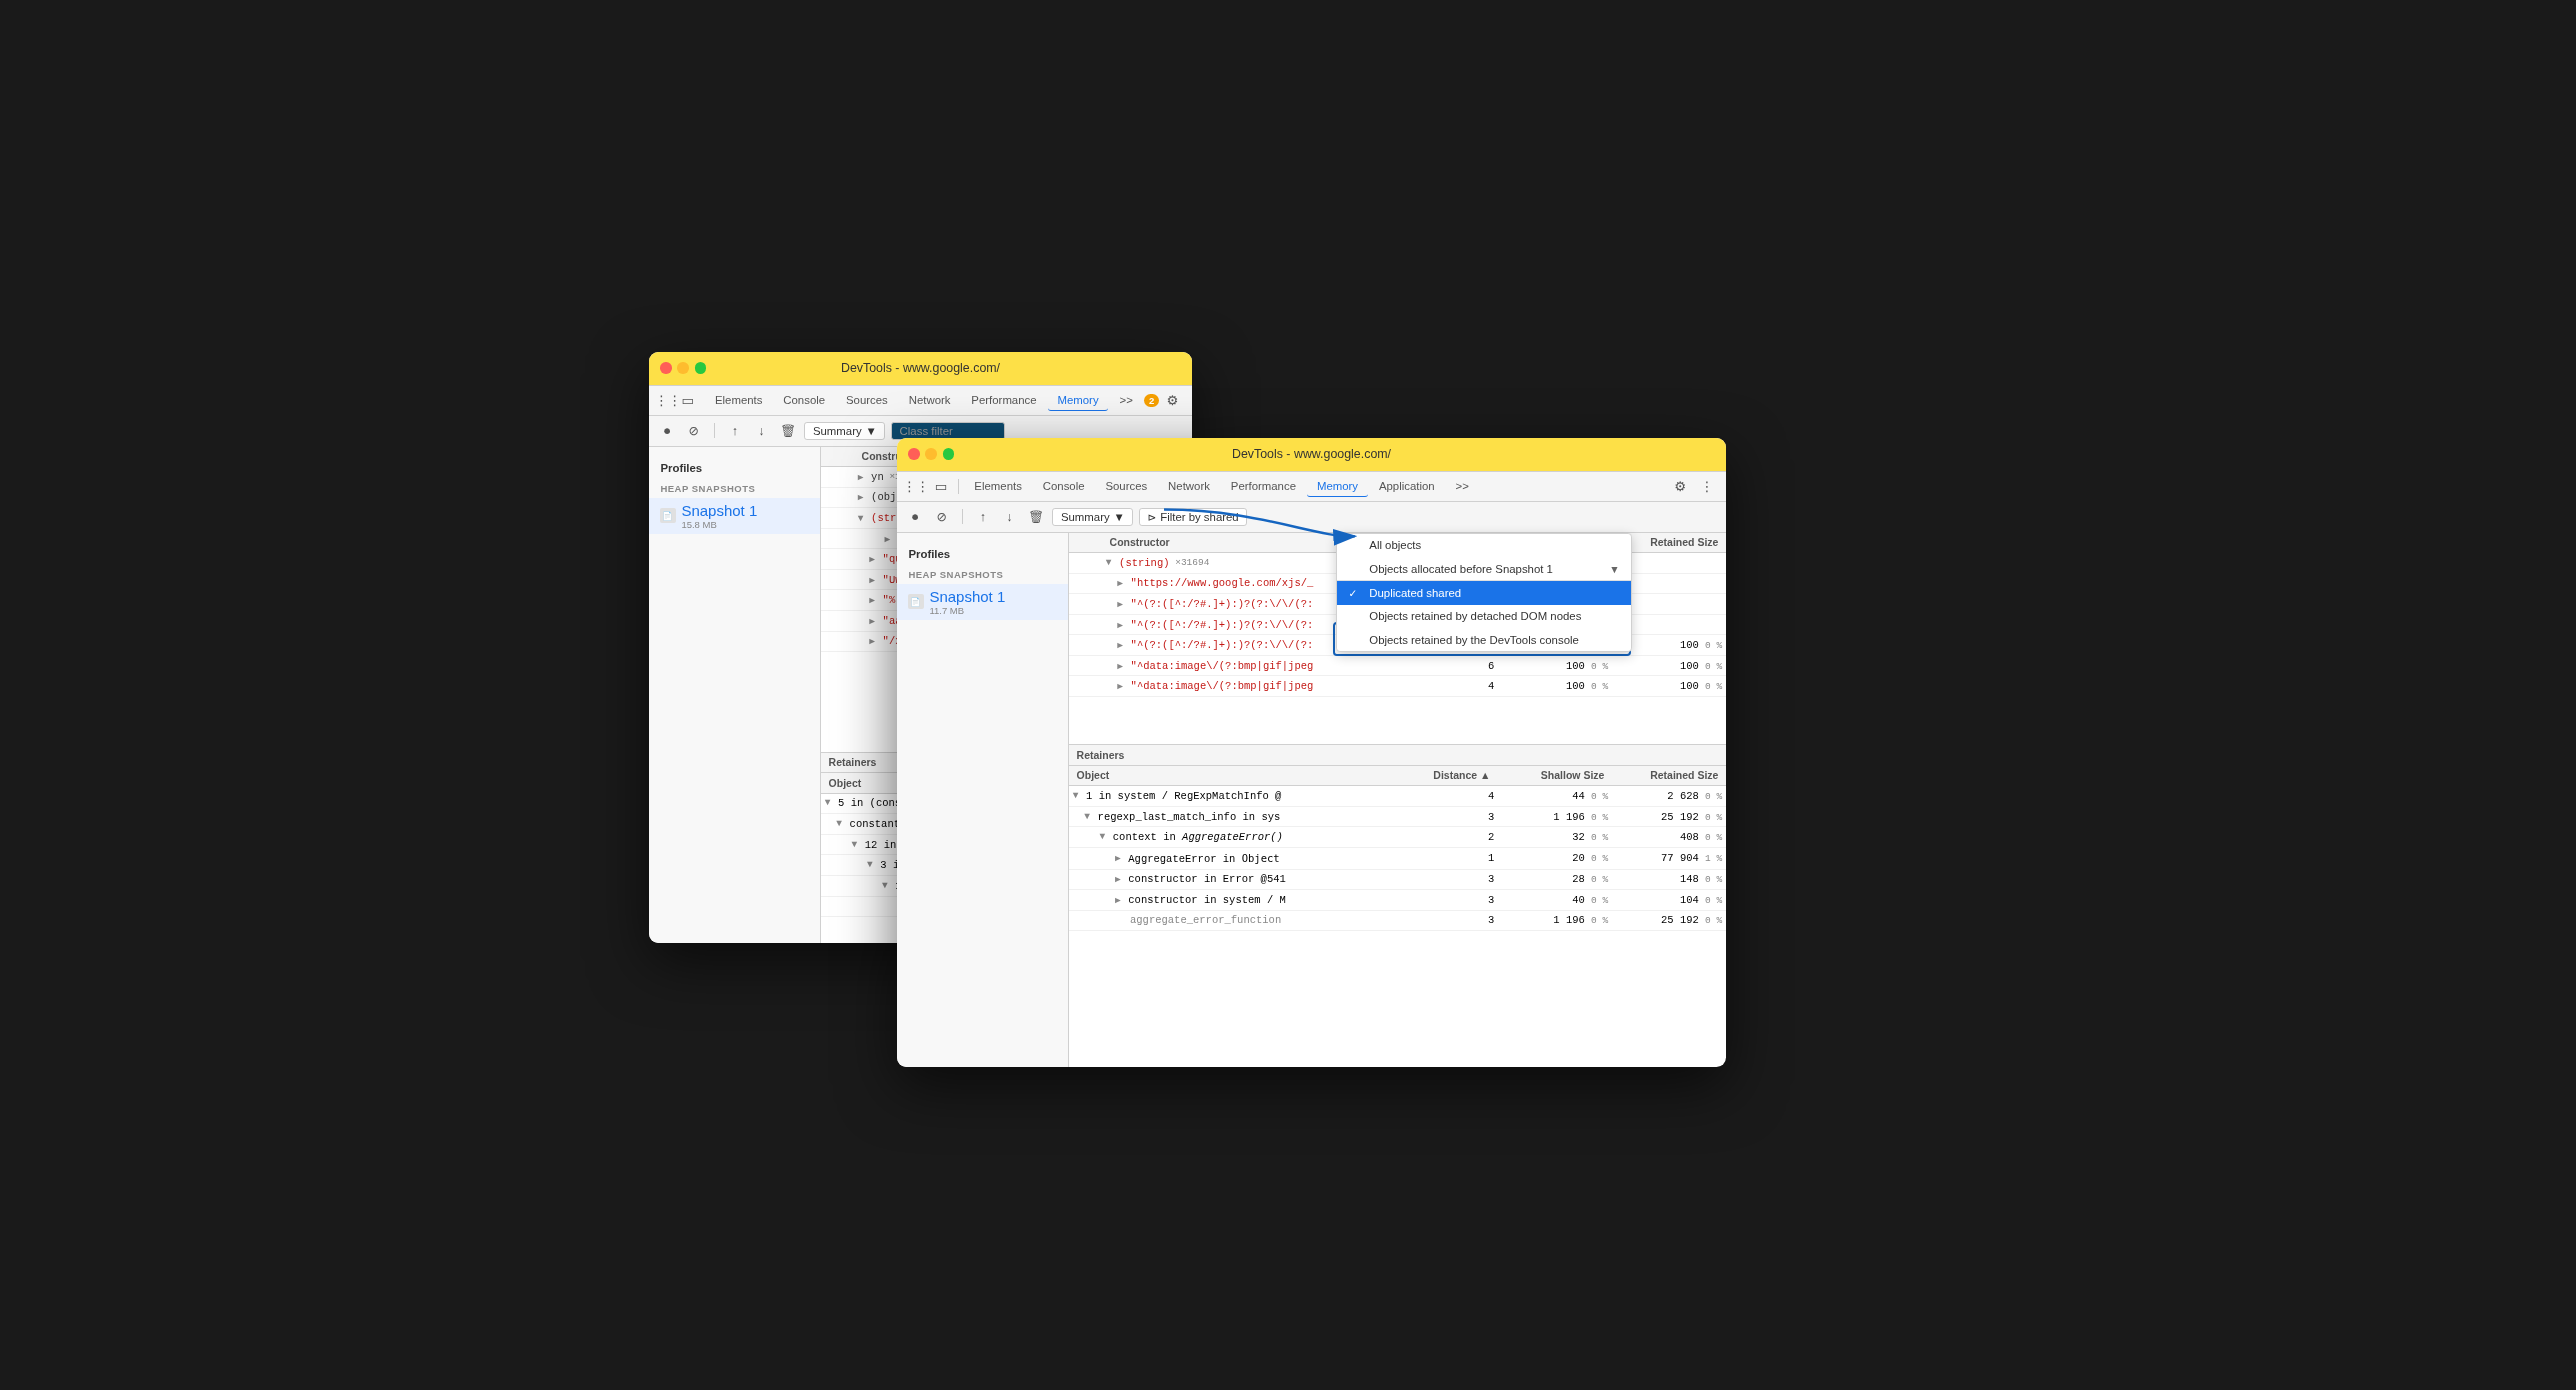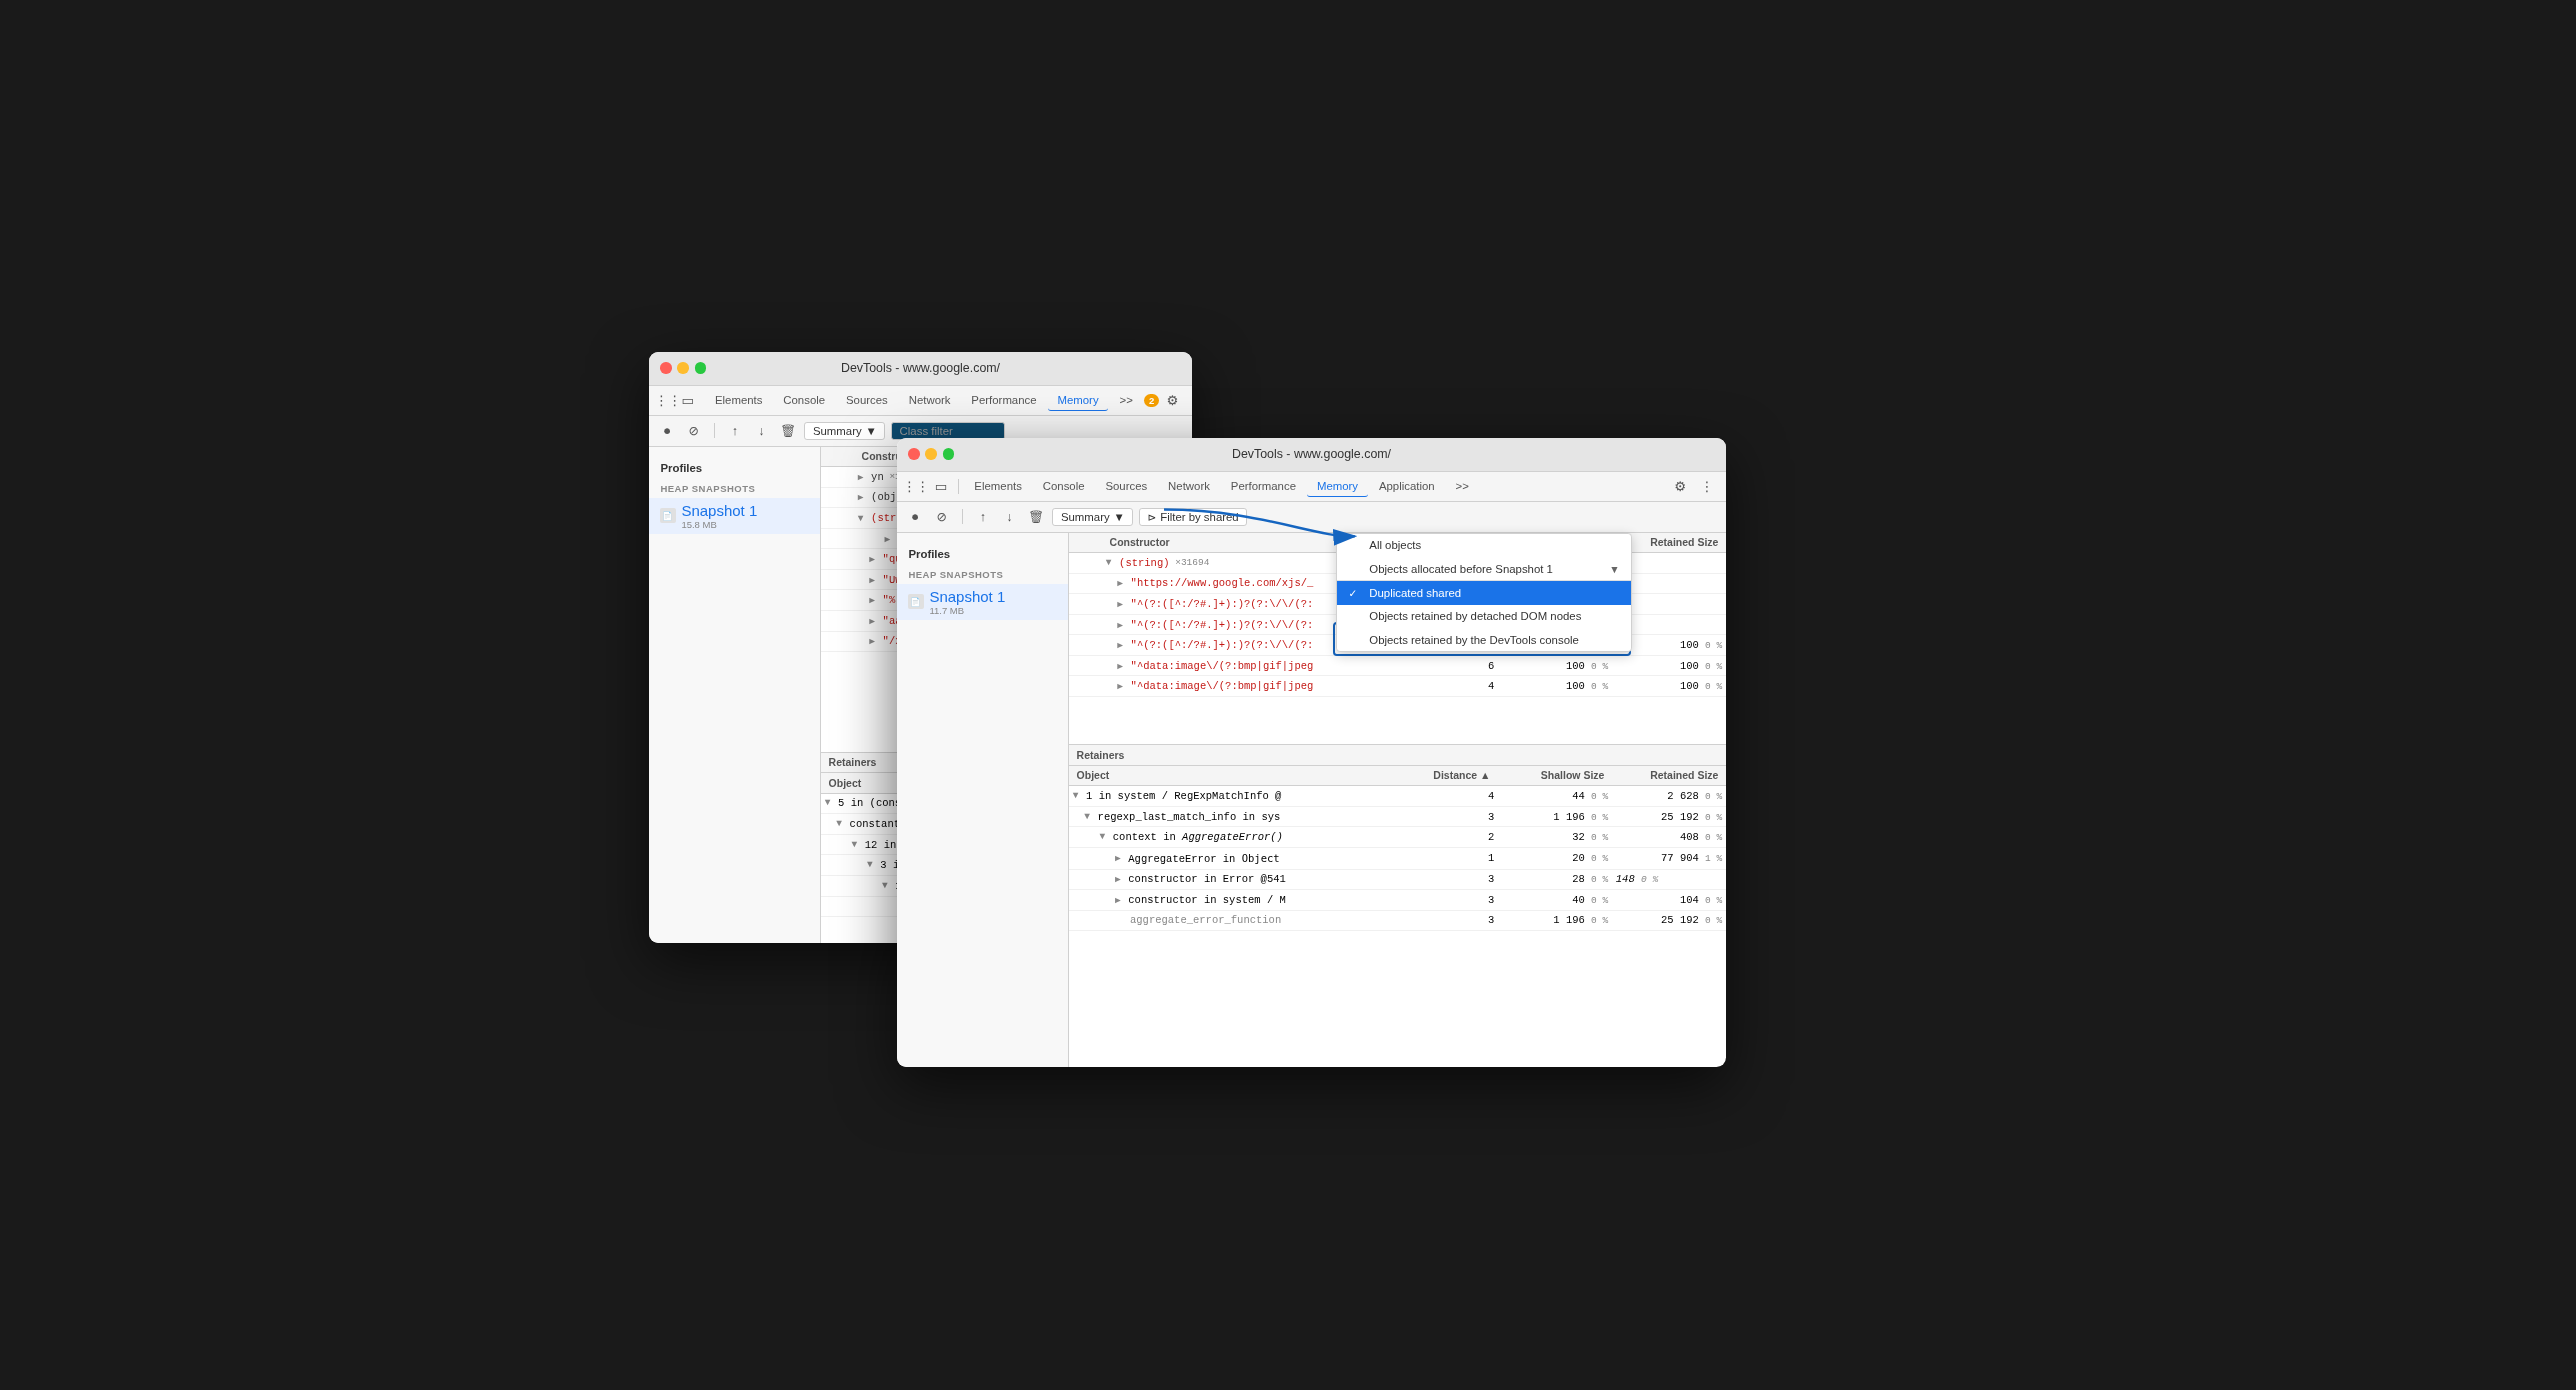--- a/index.html
+++ b/index.html
@@ -39,21 +39,21 @@
 
     .window-front {
       width: 829px;
       height: 629px;
       top: 105px;
       left: 267px;
       z-index: 2;
     }
 
     .titlebar {
-      background: #e5e5e5;
+      background: #fde047;
       height: 34px;
       display: flex;
       align-items: center;
       padding: 0 11.4px;
       border-bottom: 1px solid #d0d0d0;
       position: relative;
     }
 
     .traffic-lights {
       display: flex;
@@ -790,21 +790,21 @@
               <div class="tree-cell col-shallow-size" style="text-align:right;">20 <span class="pct-val">0 %</span></div>
               <div class="tree-cell col-retained-size" style="text-align:right;">77 904 <span class="pct-val">1 %</span></div>
             </div>
             <div class="tree-row">
               <div class="tree-cell col-object" style="display:flex; padding-left:46px;">
                 <span class="tree-expander">▶</span>
                 <span>constructor in Error @541</span>
               </div>
               <div class="tree-cell col-dist num-val">3</div>
               <div class="tree-cell col-shallow-size" style="text-align:right;">28 <span class="pct-val">0 %</span></div>
-              <div class="tree-cell col-retained-size" style="text-align:left;font-style:italic;">148 <span class="pct-val">0 %</span></div>
+              <div class="tree-cell col-retained-size" style="text-align:right;">148 <span class="pct-val">0 %</span></div>
             </div>
             <div class="tree-row">
               <div class="tree-cell col-object" style="display:flex; padding-left:46px;">
                 <span class="tree-expander">▶</span>
                 <span>constructor in system / M</span>
               </div>
               <div class="tree-cell col-dist num-val">3</div>
               <div class="tree-cell col-shallow-size" style="text-align:right;">40 <span class="pct-val">0 %</span></div>
               <div class="tree-cell col-retained-size" style="text-align:right;">104 <span class="pct-val">0 %</span></div>
             </div>

